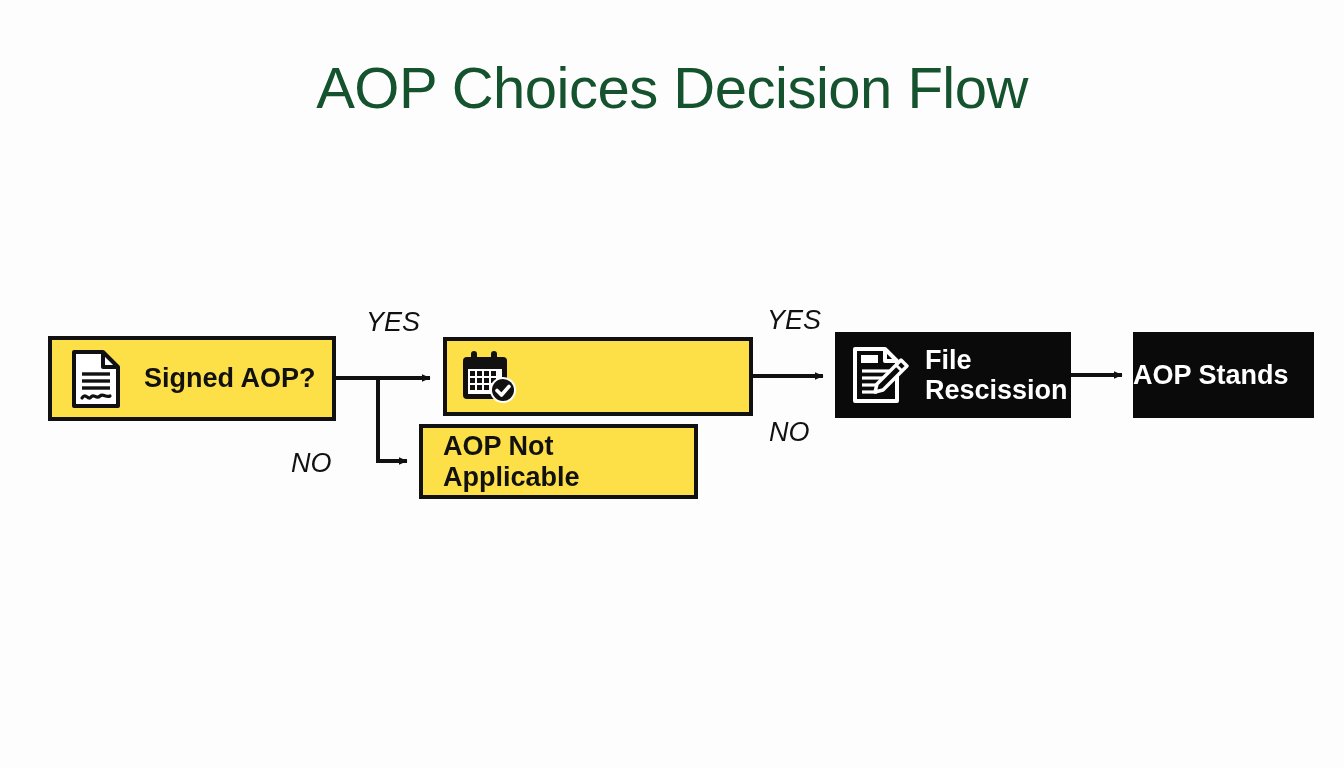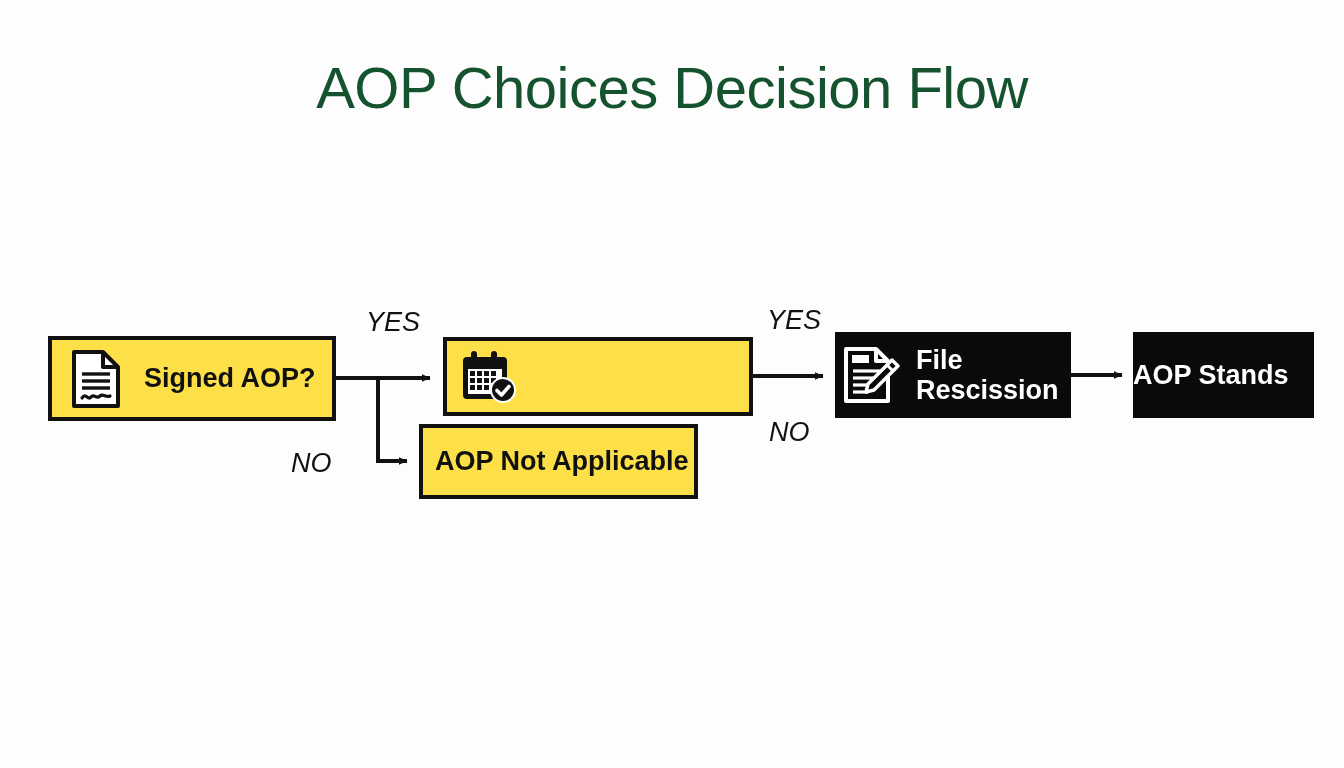--- a/index.html
+++ b/index.html
@@ -63,23 +63,23 @@
     display: block;
   }
 
   
   #node-signed-aop   { left: 48px;   top: 336px; width: 288px; height: 85px; padding-left: 18px; }
   #node-signed-aop .node-label { margin-left: 22px; }
 
   #node-within-60    { left: 443px;  top: 337px; width: 310px; height: 79px; padding-left: 14px; }
   #node-within-60 .node-label { margin-left: 18px; }
 
-  #node-not-applicable { left: 419px; top: 424px; width: 279px; height: 75px; padding-left: 12px; }
+  #node-not-applicable { left: 419px; top: 424px; width: 279px; height: 75px; padding-left: 20px; }
 
-  #node-file-rescission { left: 835px; top: 332px; width: 236px; height: 86px; padding-left: 7px; }
+  #node-file-rescission { left: 835px; top: 332px; width: 236px; height: 86px; padding-left: 16px; }
   #node-file-rescission .node-label { margin-left: 16px; }
 
   #node-aop-stands   { left: 1133px; top: 332px; width: 181px; height: 86px; }
 
   .edge-label {
     position: absolute;
     font-size: 27px;
     font-weight: 400;
     color: #111111;
     white-space: nowrap;

